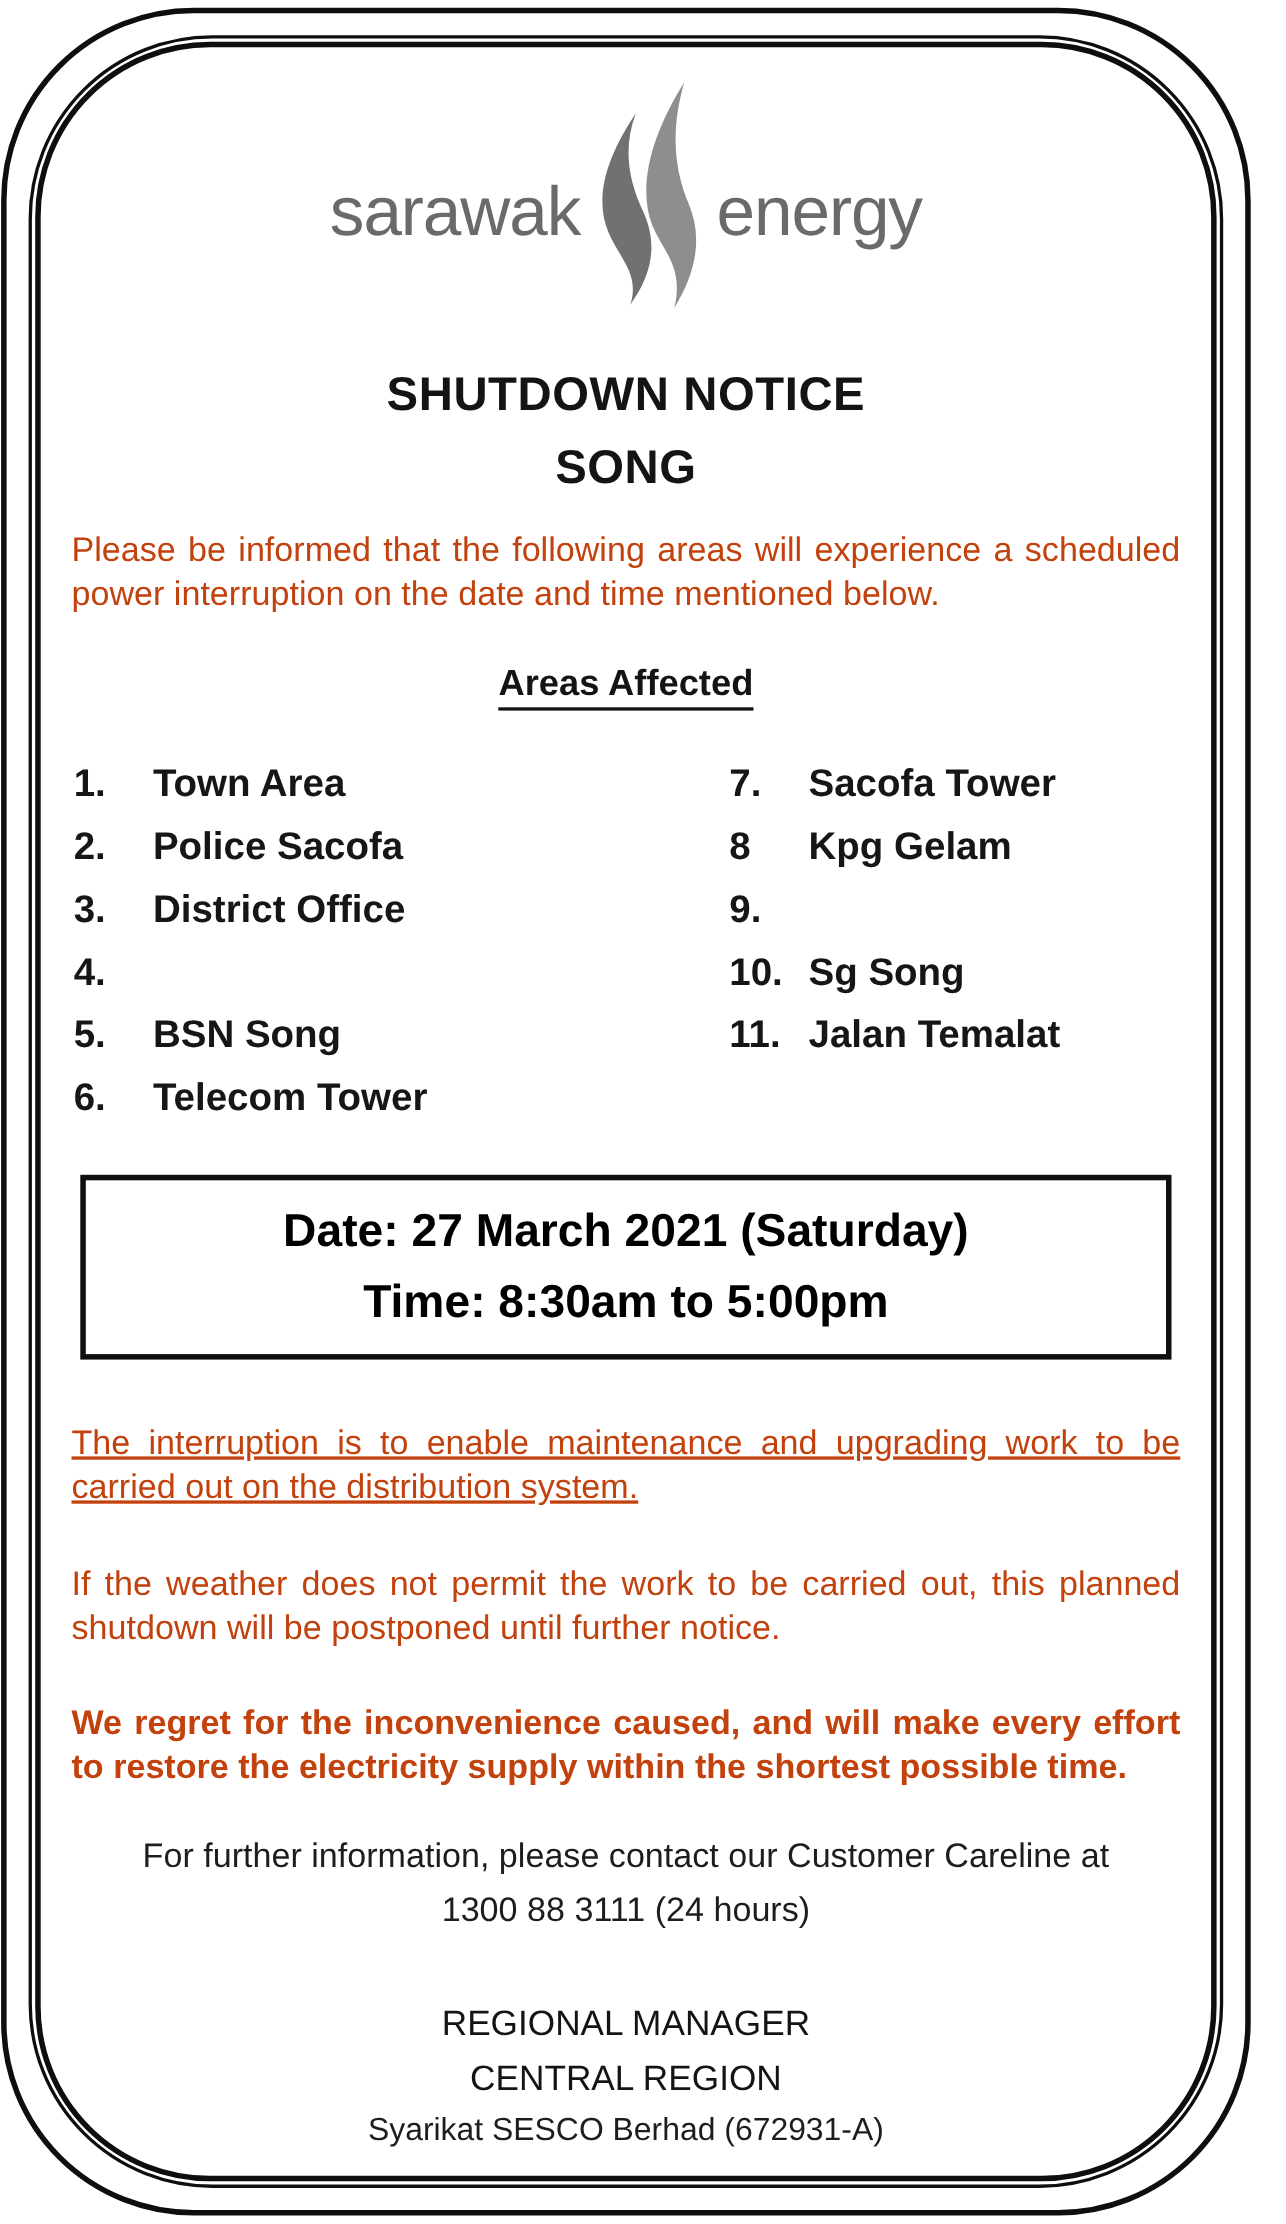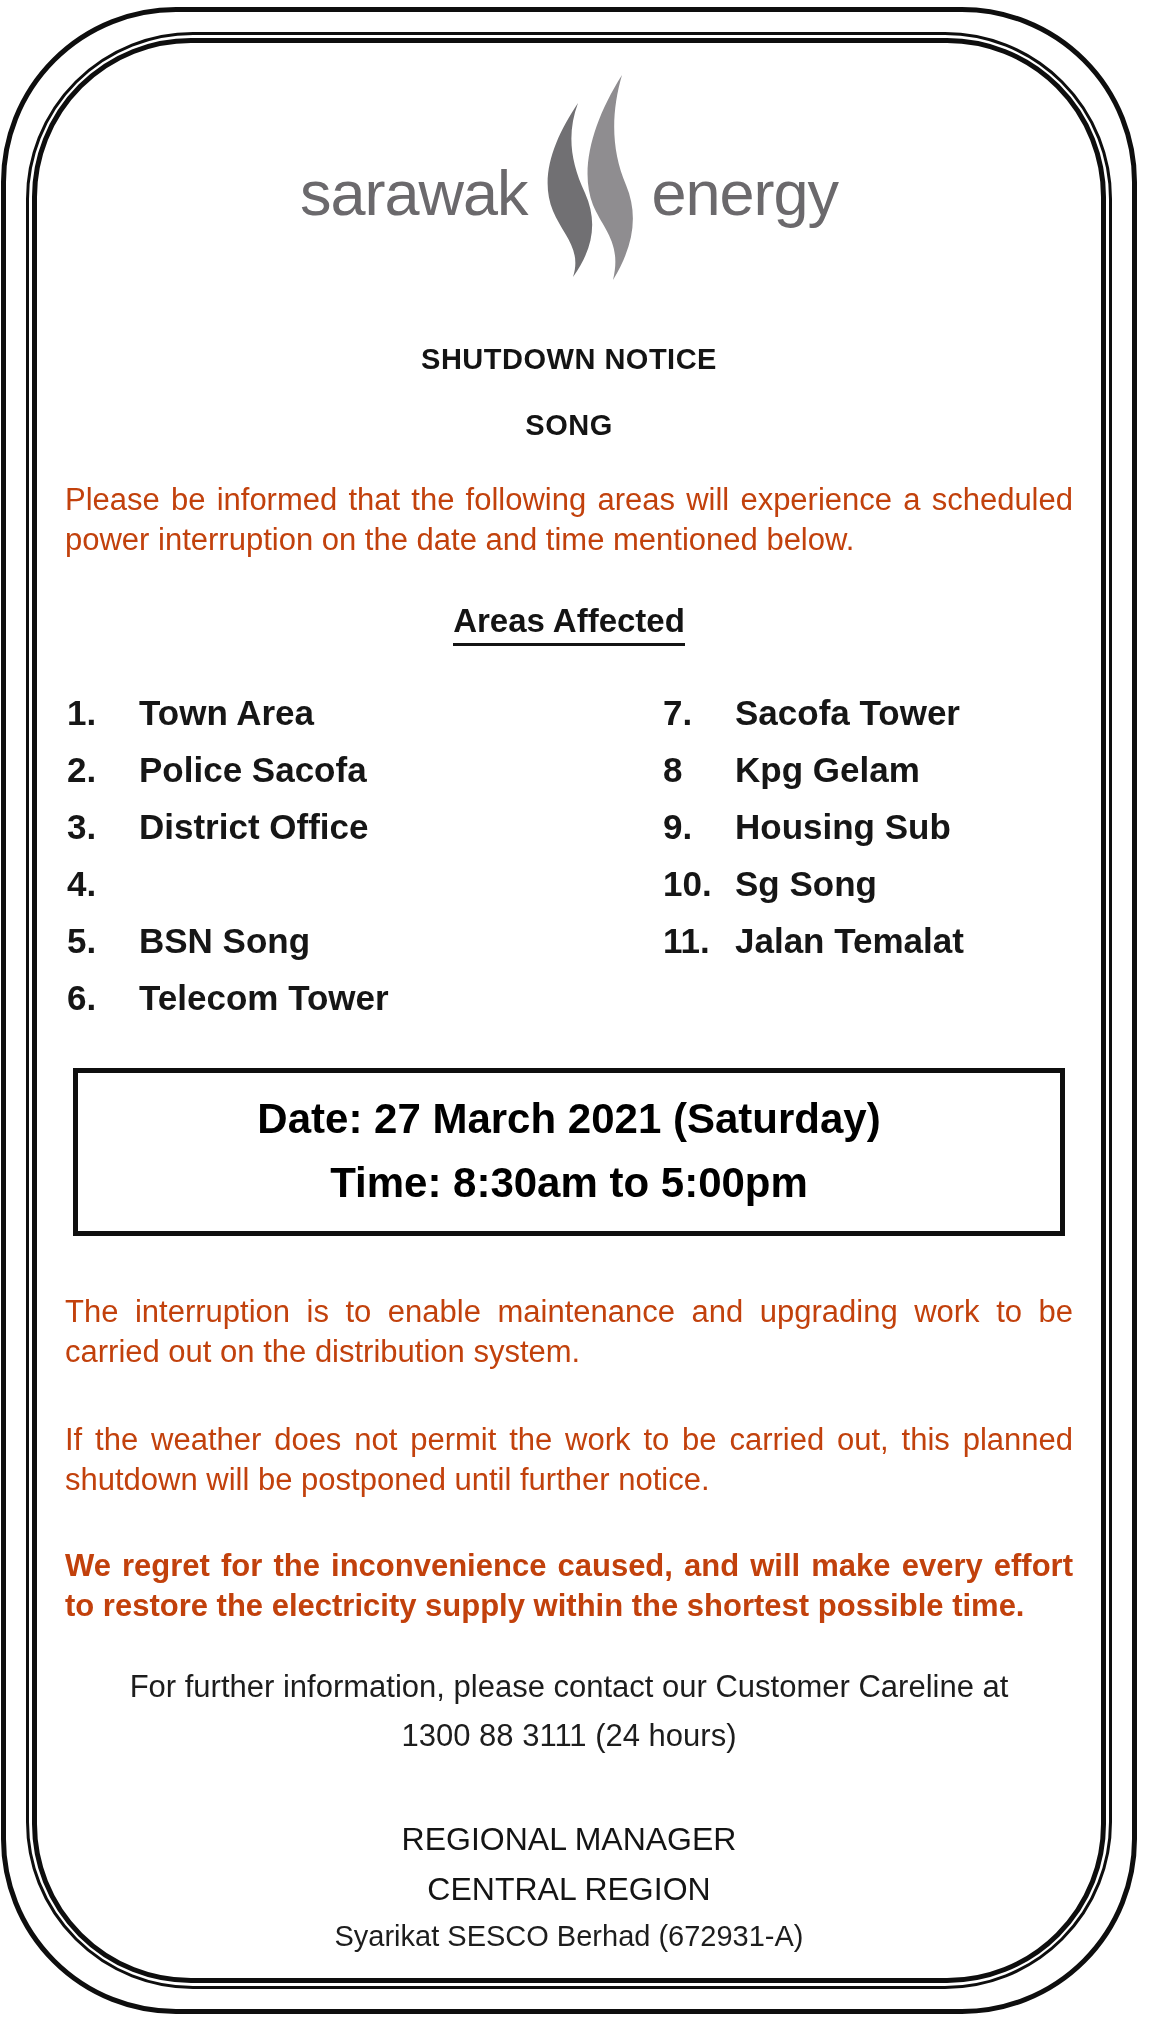--- a/index.html
+++ b/index.html
@@ -36,21 +36,21 @@
   }
   .logo-word{
     font-size:63px;font-weight:400;letter-spacing:-1px;
     line-height:1;
     position:relative;top:14px;
   }
   .logo-flame{margin:0 6px;}
   
   .title-block{margin-top:44px;text-align:center;}
   .title-line{
-    font-size:29px;font-weight:700;letter-spacing:0.5px;
+    font-size:43px;font-weight:700;letter-spacing:0.5px;
     line-height:66px;color:#141414;
   }
   
   .para{
     margin:0 12px;
     font-size:31px;line-height:40px;color:#c2410c;
     text-align:justify;
   }
   .intro{margin-top:22px;}
   
@@ -74,21 +74,21 @@
   
   .schedule-box{
     margin:42px 20px 0;
     border:5px solid #0f0f0f;
     text-align:center;
     padding:14px 0 16px;
   }
   .schedule-line{
     font-size:42px;font-weight:700;color:#000000;line-height:64px;
   }
-  .p1{margin-top:56px;}
+  .p1{margin-top:56px;text-decoration:underline;}
   .p2{margin-top:48px;}
   .p3{margin-top:46px;font-weight:bold;}
   
   .careline{margin-top:36px;text-align:center;}
   .careline-line{font-size:31px;line-height:49px;color:#1d1d1d;}
   
   .footer{margin-top:54px;text-align:center;}
   .footer-bold{font-size:32px;font-weight:400;line-height:50px;color:#141414;}
   .footer-reg{font-size:29px;font-weight:400;line-height:44px;color:#1d1d1d;}
 </style>
@@ -152,21 +152,20 @@
             <div class="area-item">
               <span class="area-num">7.</span>
               <span>Sacofa Tower</span>
             </div>
             <div class="area-item">
               <span class="area-num">8</span>
               <span>Kpg Gelam</span>
             </div>
             <div class="area-item">
               <span class="area-num">9.</span>
-              <span>Housing Sub</span>
             </div>
             <div class="area-item">
               <span class="area-num">10.</span>
               <span>Sg Song</span>
             </div>
             <div class="area-item">
               <span class="area-num">11.</span>
               <span>Jalan Temalat</span>
             </div>
           </div>

